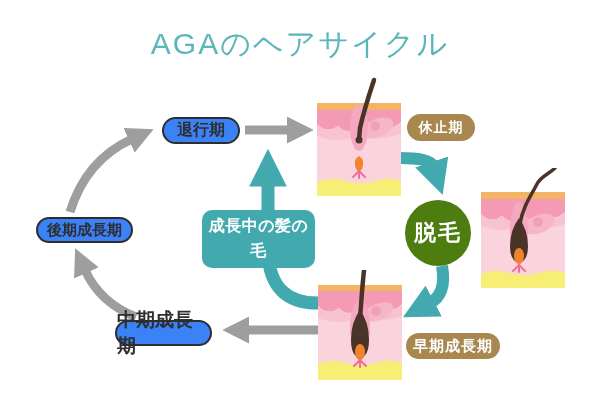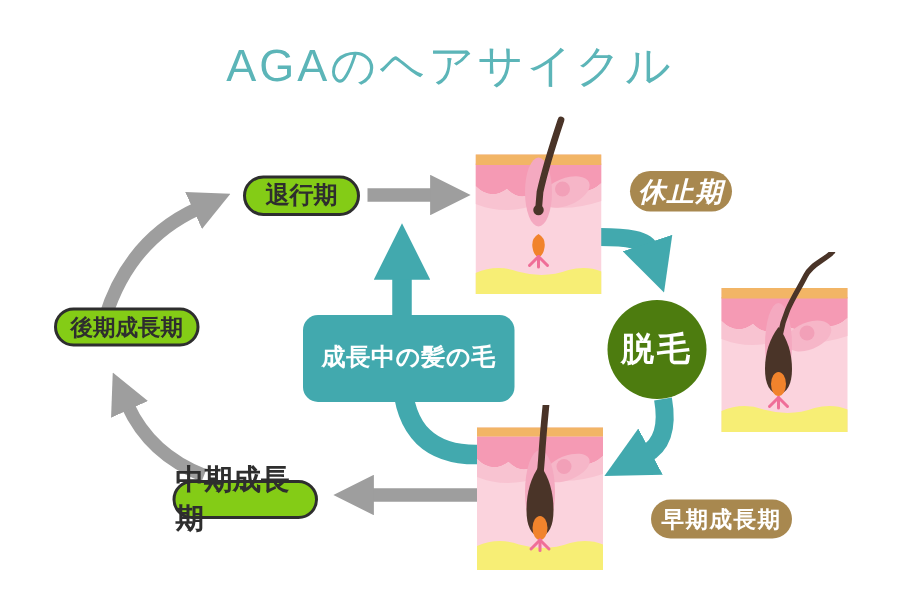--- a/index.html
+++ b/index.html
@@ -7,34 +7,34 @@
     position:relative;width:600px;height:400px;background:#ffffff;
     overflow:hidden;font-family:"Liberation Sans","DejaVu Sans",sans-serif;
   }
   .title{
     position:absolute;top:24px;left:0;width:600px;text-align:center;
     font-size:30px;font-weight:normal;color:#5cb5b8;letter-spacing:2px;
   }
   .arrows{position:absolute;left:0;top:0;}
   .pill{
     position:absolute;display:flex;align-items:center;justify-content:center;
-    background:#84cc16;border:2.5px solid #2e2e2e;border-radius:999px;
+    background:#3b82f6;border:2.5px solid #2e2e2e;border-radius:999px;
     font-weight:bold;color:#2e2e2e;box-sizing:border-box;
   }
   .pill-brown{
     position:absolute;display:flex;align-items:center;justify-content:center;
     background:#a8884f;border-radius:999px;font-weight:bold;color:#ffffff;
     box-sizing:border-box;letter-spacing:1px;
   }
   .circle-brown{
     position:absolute;display:flex;align-items:center;justify-content:center;
     background:#4d7c0f;border-radius:50%;font-weight:bold;color:#ffffff;
   }
   .callout{
-    position:absolute;left:202px;top:210px;width:141px;height:58px;
+    position:absolute;left:202px;top:210px;width:113px;height:58px;
     background:#42a9ae;border-radius:10px;color:#ffffff;font-weight:bold;
     font-size:16px;line-height:1.55;text-align:center;
     display:flex;flex-direction:column;align-items:center;justify-content:center;
     letter-spacing:0.5px;
   }
   .skin{position:absolute;}
 </style>
 </head>
 <body>
 
@@ -57,29 +57,29 @@
     <path d="M136,317 Q100,303 85,270" stroke="#9e9e9e" stroke-width="9" fill="none" marker-end="url(#mg)"></path>
     <path d="M70,212 Q86,160 132,139" stroke="#9e9e9e" stroke-width="9" fill="none" marker-end="url(#mg)"></path>
 
     <path d="M400,158 C418,158 431,160 433,166" stroke="#42a9ae" stroke-width="12" fill="none" marker-end="url(#mt)"></path>
     <path d="M442,266 Q447,294 430,303" stroke="#42a9ae" stroke-width="12" fill="none" marker-end="url(#mt)"></path>
     <path d="M321,303 Q270,305 268,252 L268,182" stroke="#42a9ae" stroke-width="13" fill="none" marker-end="url(#mt)"></path>
   </svg>
 
   <div class="pill" style="left:162px;top:117px;width:78px;height:27px;font-size:16px;">退行期</div>
 
-  <div class="pill-brown" style="left:420px;top:114px;width:68px;height:27px;font-size:18px;font-style:italic;">休止期</div>
+  <div class="pill-brown" style="left:407px;top:114px;width:68px;height:27px;font-size:14px;">休止期</div>
 
   <div class="circle-brown" style="left:405px;top:200px;width:66px;height:66px;font-size:22px;letter-spacing:2px;">脱毛</div>
 
-  <div class="pill-brown" style="left:406px;top:333px;width:94px;height:26px;font-size:15px;margin-left:28px;">早期成長期</div>
+  <div class="pill-brown" style="left:406px;top:333px;width:94px;height:26px;font-size:15px;">早期成長期</div>
 
   <div class="pill" style="left:115px;top:320px;width:97px;height:26px;font-size:19px;">中期成長期</div>
 
-  <div class="pill" style="left:36px;top:205px;width:97px;height:26px;font-size:15px;">後期成長期</div>
+  <div class="pill" style="left:36px;top:217px;width:97px;height:26px;font-size:15px;">後期成長期</div>
 
   <div class="callout">
     <span>成長中の髪の毛</span>
   </div>
 
   <svg class="skin" style="left:317px;top:76px;" width="84" height="120" viewBox="0 0 84 120">
     <rect x="0" y="27" width="84" height="93" fill="#fbd3dd"></rect>
     <path d="M0,33 H84 V46 Q73,56 63,48 Q52,58 42,50 Q31,60 21,50 Q10,58 0,48 Z" fill="#f59ab4"></path>
     <path d="M0,48 Q10,58 21,50 Q31,60 42,50 Q52,58 63,48 Q73,56 84,46 V58 Q60,66 42,60 Q20,68 0,60 Z" fill="#f8c3d1"></path>
     <rect x="0" y="27" width="84" height="7" fill="#f2b566"></rect>

